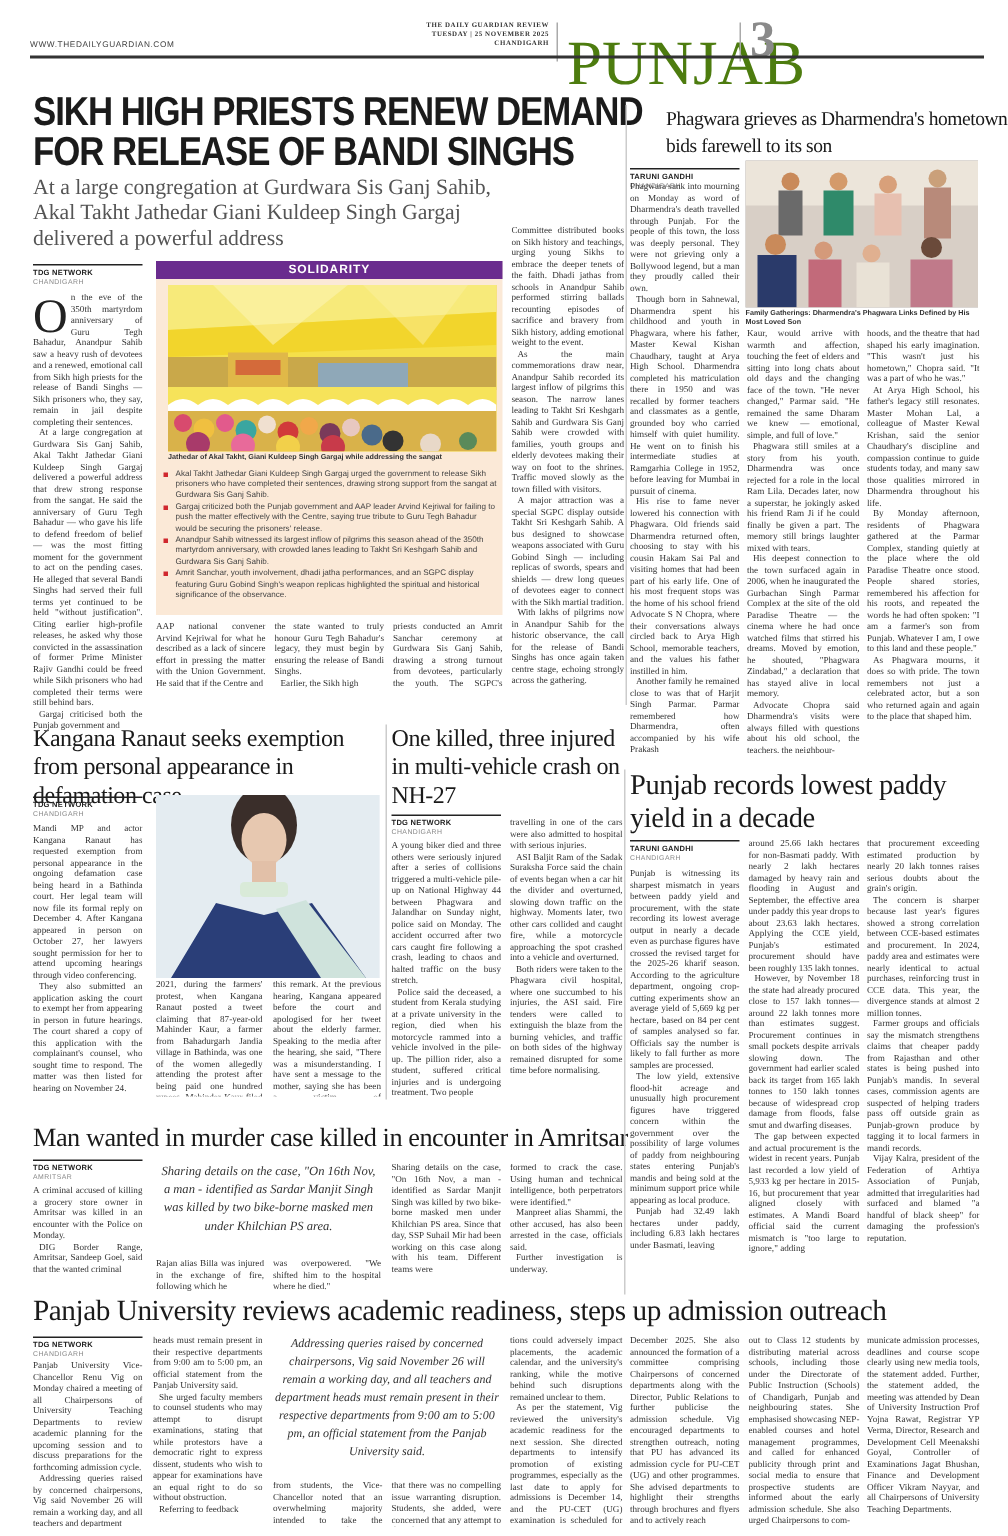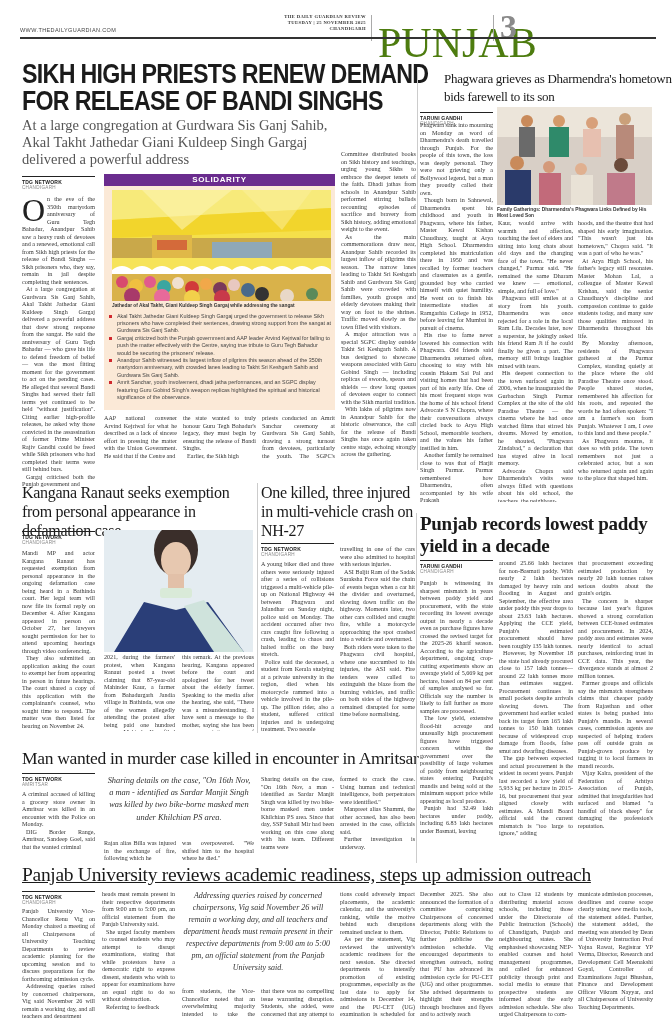--- a/index.html
+++ b/index.html
@@ -196,21 +196,21 @@
 <div class="abs body-text" style="left:261px;top:561px;width:73px;height:170px;">
   <p style="text-indent:0;">A young biker died and three others were seriously injured after a series of collisions triggered a multi-vehicle pile-up on National Highway 44 between Phagwara and Jalandhar on Sunday night, police said on Monday. The accident occurred after two cars caught fire following a crash, leading to chaos and halted traffic on the busy stretch.</p>
   <p>Police said the deceased, a student from Kerala studying at a private university in the region, died when his motorcycle rammed into a vehicle involved in the pile-up. The pillion rider, also a student, suffered critical injuries and is undergoing treatment. Two people</p>
 </div>
 <div class="abs body-text" style="left:340px;top:546px;width:75px;height:185px;">
   <p style="text-indent:0;">travelling in one of the cars were also admitted to hospital with serious injuries.</p>
   <p>ASI Baljit Ram of the Sadak Suraksha Force said the chain of events began when a car hit the divider and overturned, slowing down traffic on the highway. Moments later, two other cars collided and caught fire, while a motorcycle approaching the spot crashed into a vehicle and overturned.</p>
   <p>Both riders were taken to the Phagwara civil hospital, where one succumbed to his injuries, the ASI said. Fire tenders were called to extinguish the blaze from the burning vehicles, and traffic on both sides of the highway remained disrupted for some time before normalising.</p>
 </div>
 
-<div class="abs headline" style="left:420px;top:513px;width:240px;font-size:19px;line-height:22px;font-weight:bold;">Punjab records lowest paddy yield in a decade</div>
+<div class="abs headline" style="left:420px;top:513px;width:240px;font-size:19px;line-height:22px;">Punjab records lowest paddy yield in a decade</div>
 <div class="abs byline" style="left:420px;top:560px;width:73px;">
   <div class="who">TARUNI GANDHI</div>
   <div class="where">CHANDIGARH</div>
 </div>
 <div class="abs body-text" style="left:420px;top:580px;width:73px;height:280px;">
   <p style="text-indent:0;">Punjab is witnessing its sharpest mismatch in years between paddy yield and procurement, with the state recording its lowest average output in nearly a decade even as purchase figures have crossed the revised target for the 2025-26 kharif season. According to the agriculture department, ongoing crop-cutting experiments show an average yield of 5,669 kg per hectare, based on 84 per cent of samples analysed so far. Officials say the number is likely to fall further as more samples are processed.</p>
   <p>The low yield, extensive flood-hit acreage and unusually high procurement figures have triggered concern within the government over the possibility of large volumes of paddy from neighbouring states entering Punjab's mandis and being sold at the minimum support price while appearing as local produce.</p>
   <p>Punjab had 32.49 lakh hectares under paddy, including 6.83 lakh hectares under Basmati, leaving</p>
 </div>
 <div class="abs body-text" style="left:499px;top:560px;width:74px;height:300px;">
@@ -237,21 +237,21 @@
 <div class="abs pull" style="left:106px;top:775px;width:146px;font-size:8.4px;line-height:12.2px;">Sharing details on the case, "On 16th Nov, a man - identified as Sardar Manjit Singh was killed by two bike-borne masked men under Khilchian PS area.</div>
 <div class="abs body-text" style="left:104px;top:840px;width:72px;height:22px;">Rajan alias Billa was injured in the exchange of fire, following which he</div>
 <div class="abs body-text" style="left:182px;top:840px;width:72px;height:22px;">was overpowered. "We shifted him to the hospital where he died."</div>
 <div class="abs body-text" style="left:261px;top:776px;width:73px;height:86px;">Sharing details on the case, "On 16th Nov, a man - identified as Sardar Manjit Singh was killed by two bike-borne masked men under Khilchian PS area. Since that day, SSP Suhail Mir had been working on this case along with his team. Different teams were</div>
 <div class="abs body-text" style="left:340px;top:776px;width:75px;height:86px;">
   <p style="text-indent:0;">formed to crack the case. Using human and technical intelligence, both perpetrators were identified."</p>
   <p>Manpreet alias Shammi, the other accused, has also been arrested in the case, officials said.</p>
   <p>Further investigation is underway.</p>
 </div>
 
-<div class="abs headline" style="left:22px;top:864px;width:650px;font-size:19.5px;line-height:22px;white-space:nowrap;text-decoration:underline;">Panjab University reviews academic readiness, steps up admission outreach</div>
+<div class="abs headline" style="left:22px;top:864px;width:650px;font-size:19.5px;line-height:22px;white-space:nowrap;">Panjab University reviews academic readiness, steps up admission outreach</div>
 <div class="abs byline" style="left:22px;top:891px;width:73px;">
   <div class="who">TDG NETWORK</div>
   <div class="where">CHANDIGARH</div>
 </div>
 <div class="abs body-text" style="left:22px;top:908px;width:73px;height:110px;">
   <p style="text-indent:0;">Panjab University Vice-Chancellor Renu Vig on Monday chaired a meeting of all Chairpersons of University Teaching Departments to review academic planning for the upcoming session and to discuss preparations for the forthcoming admission cycle.</p>
   <p>Addressing queries raised by concerned chairpersons, Vig said November 26 will remain a working day, and all teachers and department</p>
 </div>
 <div class="abs body-text" style="left:102px;top:891px;width:73px;height:127px;">
   <p style="text-indent:0;">heads must remain present in their respective departments from 9:00 am to 5:00 pm, an official statement from the Panjab University said.</p>

